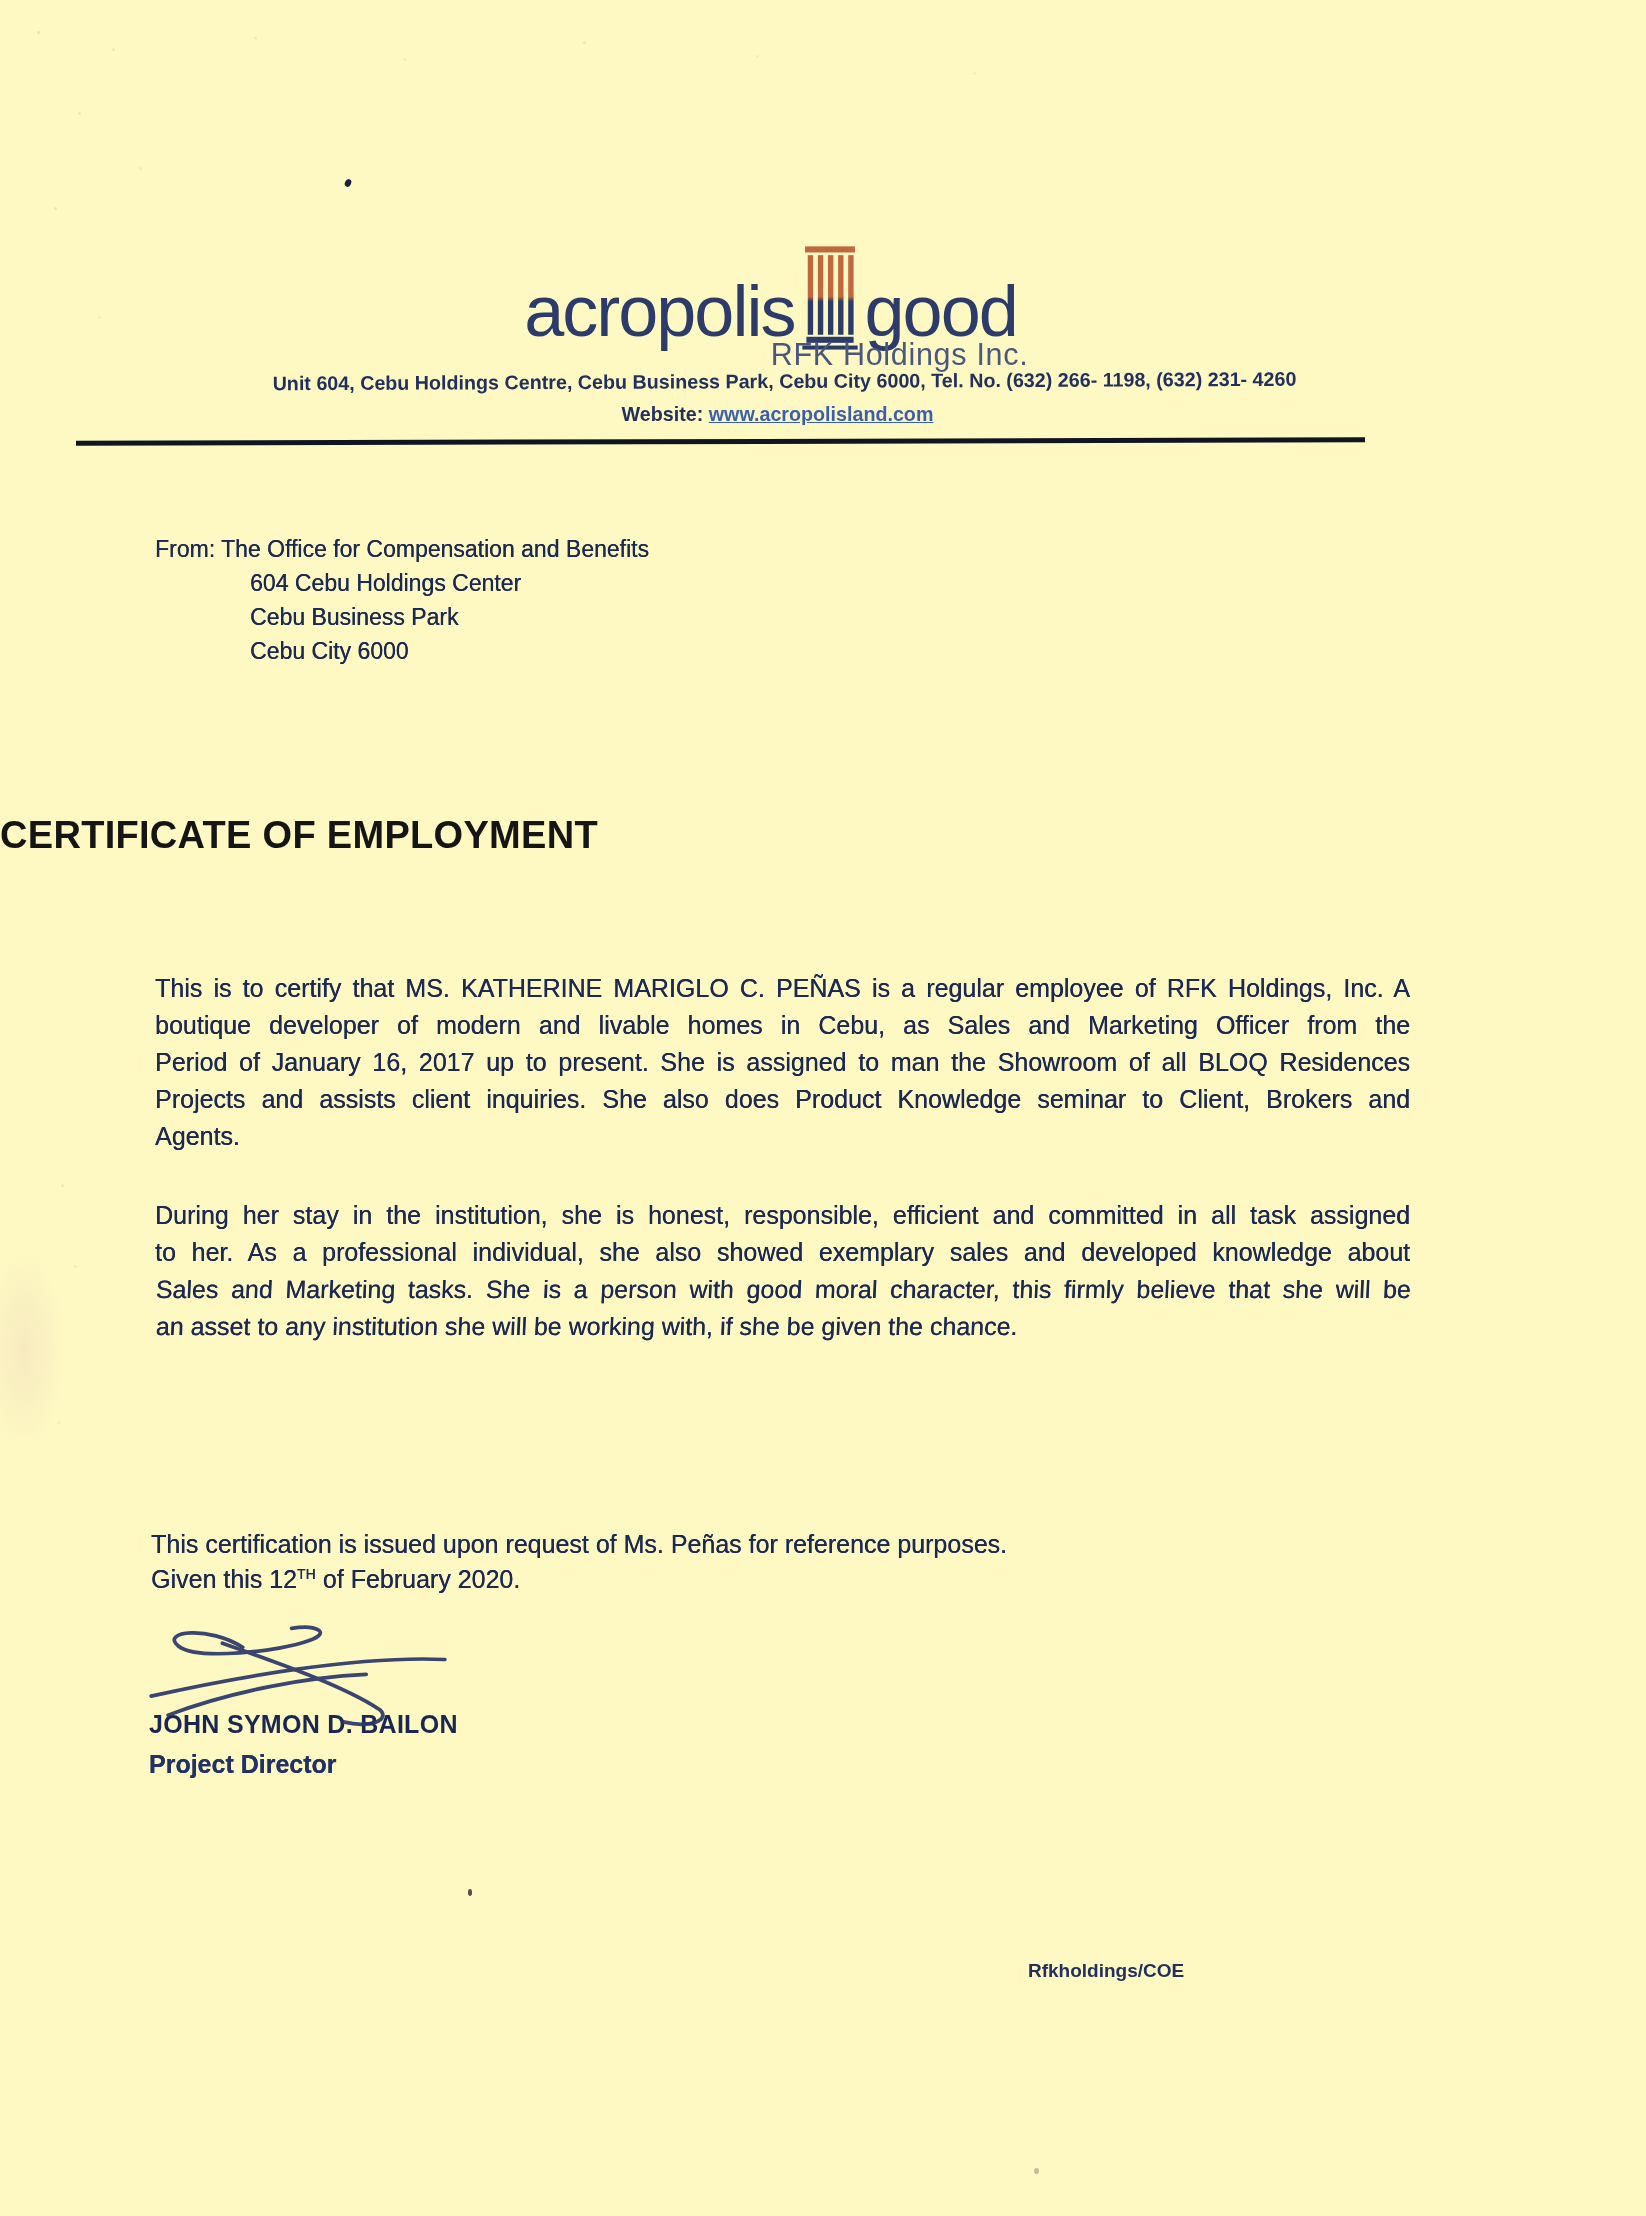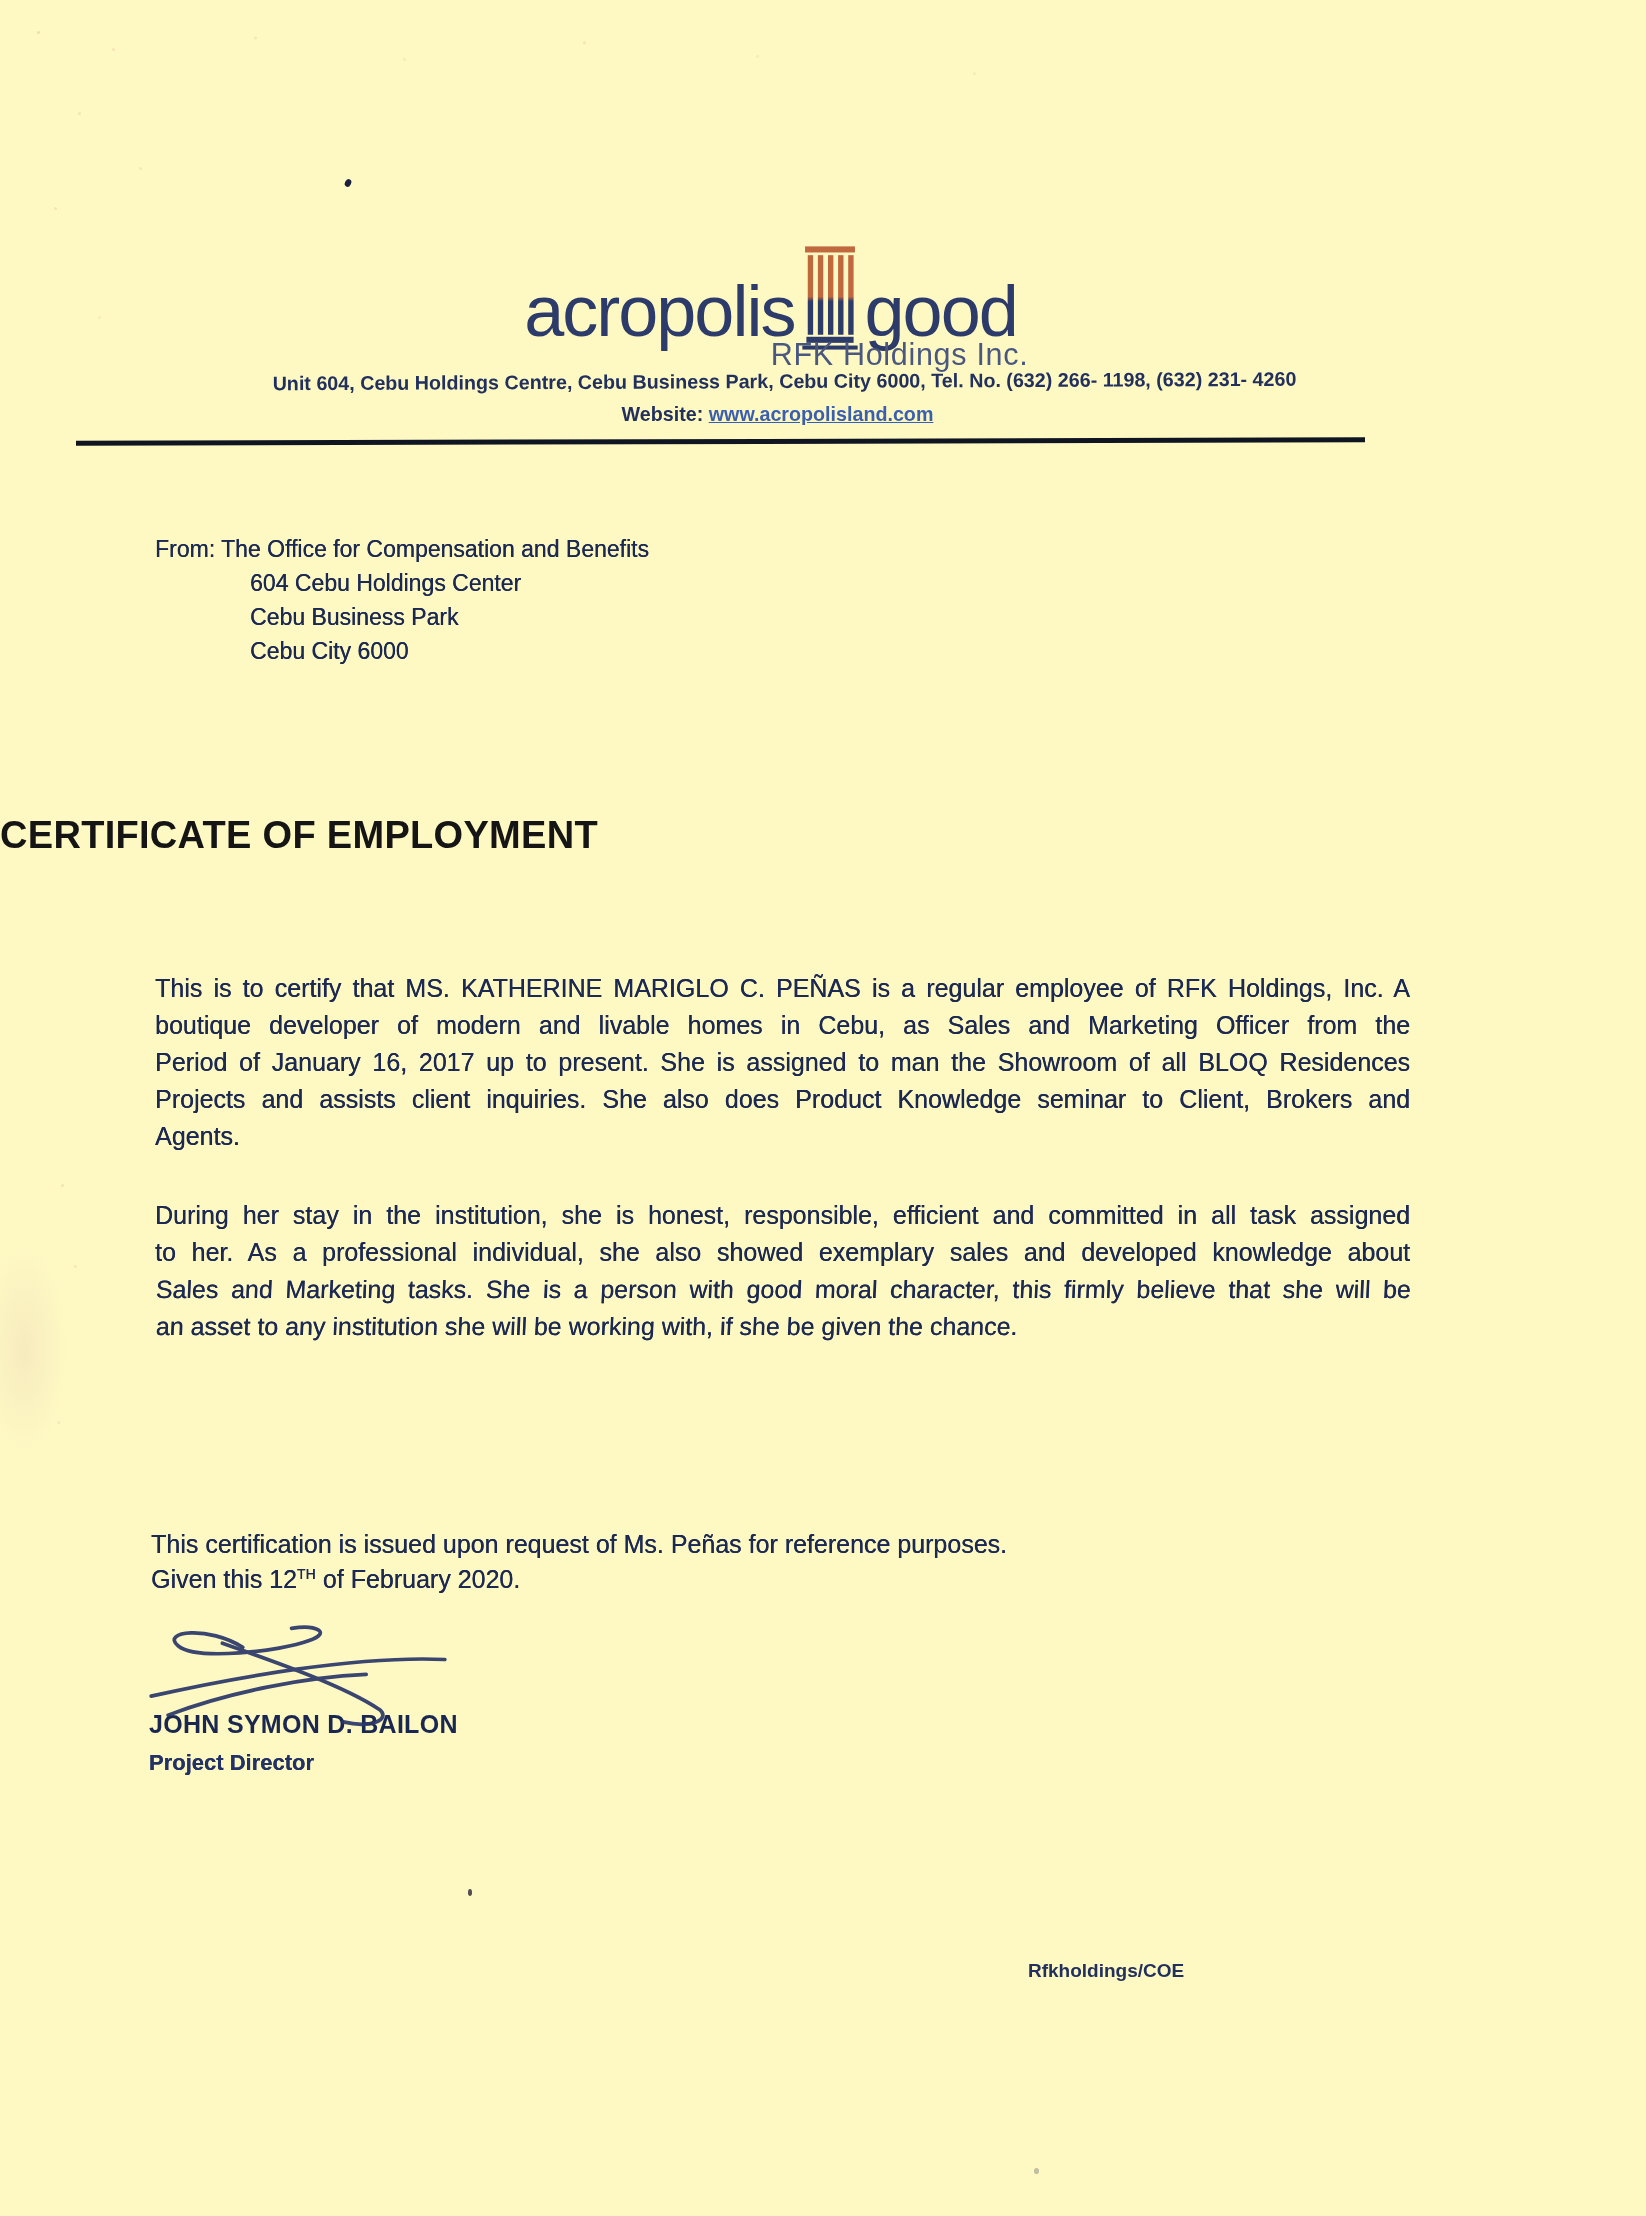--- a/index.html
+++ b/index.html
@@ -91,21 +91,21 @@
     font-size:0.55em;vertical-align:super;font-weight:400;letter-spacing:0.3px;
   }
   
   .sig-svg{position:absolute;left:141px;top:1620px;z-index:3;}
   .sig-name{
     position:absolute;left:149px;top:1710px;
     font-size:25px;font-weight:700;letter-spacing:0.3px;color:#1a2750;
   }
   .sig-title{
     position:absolute;left:149px;top:1750px;
-    font-size:22px;font-weight:700;color:#233266;
+    font-size:25px;font-weight:700;color:#233266;
     text-shadow:0 0 0 currentColor;
   }
   
   .doc-footer{
     position:absolute;left:1028px;top:1960px;
     font-size:19px;font-weight:600;color:#22305e;
   }
   
   .dot-navy{
     position:absolute;left:345px;top:179px;width:6.1px;height:8.1px;

